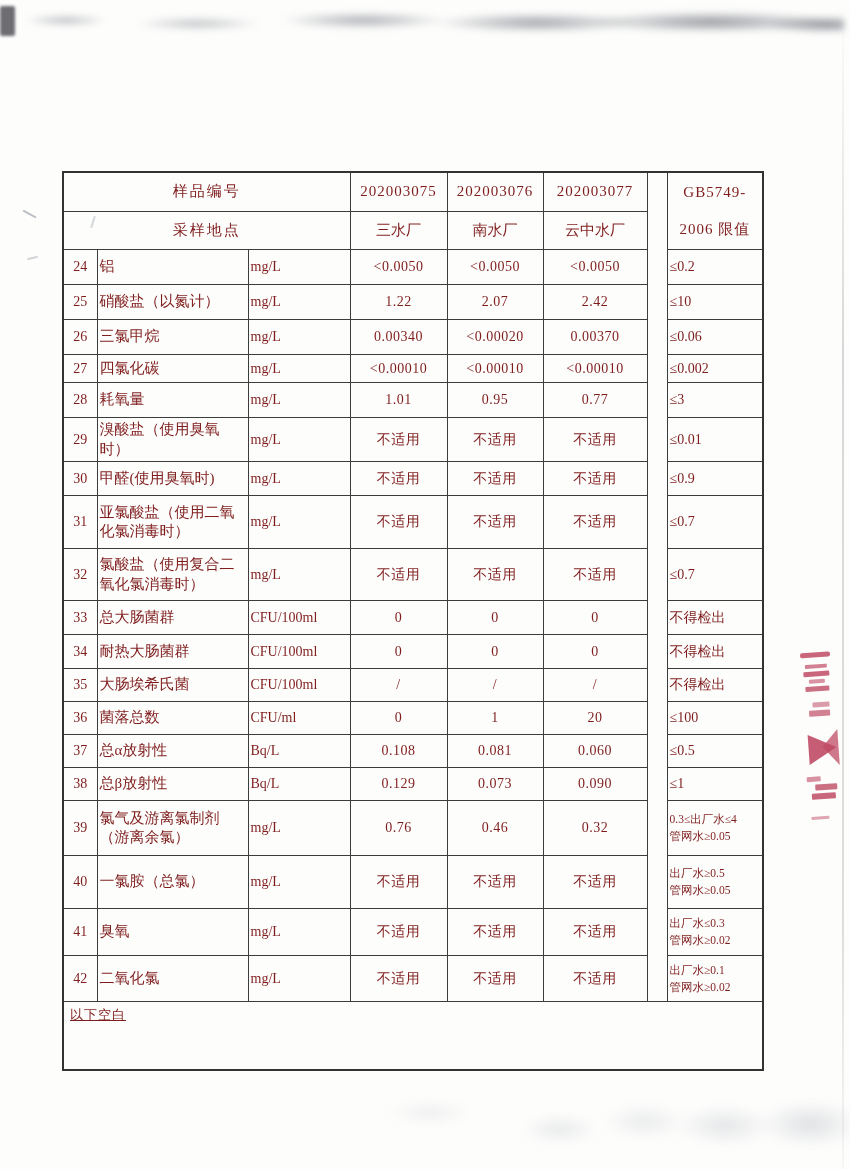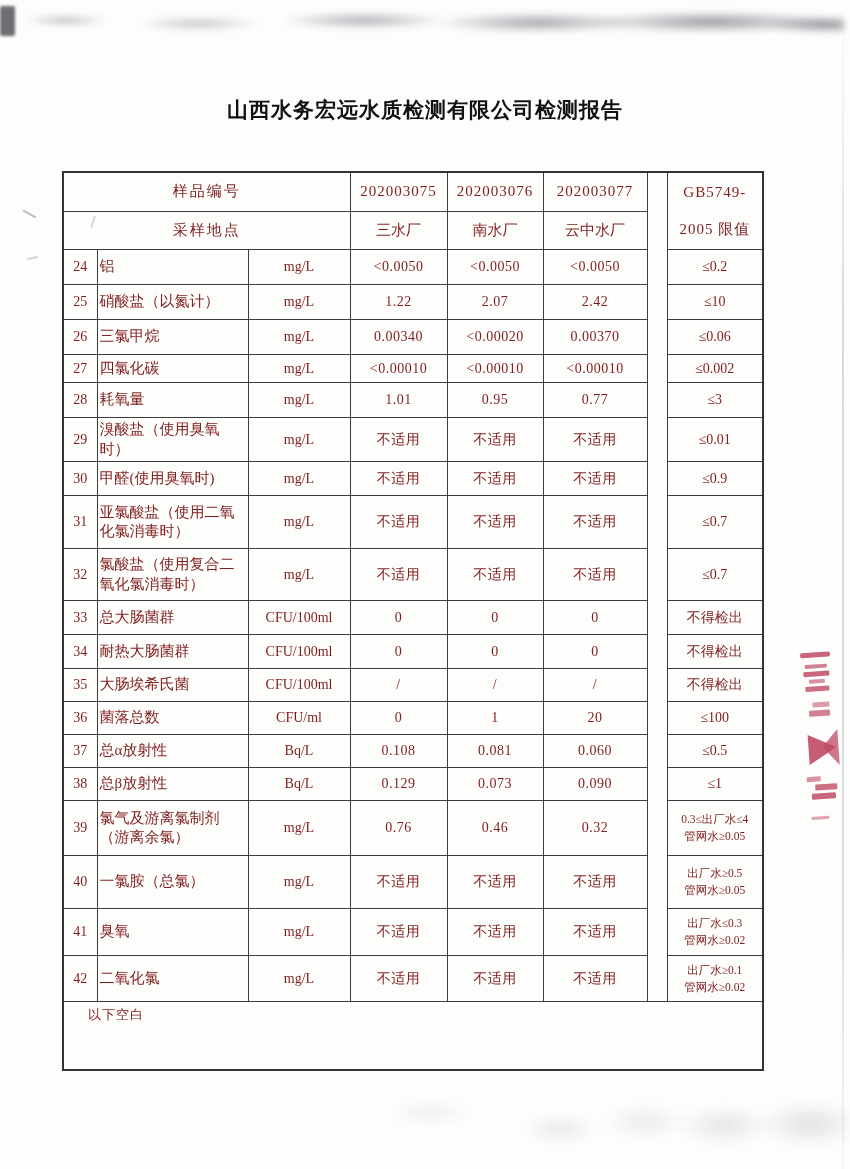--- a/index.html
+++ b/index.html
@@ -75,45 +75,44 @@
   td.c-gap{border-top:none;border-bottom:none;background:#fdfdfc;}
   tr.h1 td, tr.h2 td{text-align:center;}
   tr.h1{height:39px;}
   tr.h2{height:38px;padding-left:36px;}
   td.h-label{letter-spacing:2px;}
   td.sample-id{letter-spacing:1px;font-size:15px;}
   td.c-limit-h{padding:0 2px;}
   td.c-limit-h .lh-wrap{display:flex;flex-direction:column;justify-content:space-around;height:74px;text-align:center;letter-spacing:1px;}
   td.c-no{text-align:center;font-size:14px;}
   td.c-name{text-align:left;padding-left:7px;line-height:1.3;}
-  td.c-unit{text-align:center;font-size:14px;}
+  td.c-unit{font-size:14px;}
   td.c-val{text-align:center;font-size:14px;letter-spacing:.5px;}
-  td.c-limit{text-align:center;font-size:14px;}
+  td.c-limit{font-size:14px;}
   td.c-limit.two-line{font-size:11.5px;line-height:1.45;letter-spacing:0;}
   tr.footer-row{height:68px;}
-  tr.footer-row td{vertical-align:top;text-align:left;padding:4px 24px;font-size:13px;letter-spacing:1px;}
+  tr.footer-row td{vertical-align:top;text-align:left;padding:4px 6px;font-size:13px;letter-spacing:1px;text-decoration:underline;}
 
   
   .stamp{position:absolute;left:796px;top:650px;width:54px;height:180px;opacity:.88;}
 </style>
 </head>
 <body>
 
 <div class="page">
 
   <div class="top-smudge"></div>
   <div class="corner-mark"></div>
   <div class="edge-line"></div>
   <div class="pencil-a"></div>
   <div class="pencil-b"></div>
   <div class="pencil-c"></div>
   <div class="bottom-smudge"></div>
   <div class="mid-smudge"></div>
 
-  <h1 class="title">山西水务宏远水质检测有限公司检测报告</h1>
 
 
   <table class="report">
     <colgroup>
       <col style="width:34px">
         <col style="width:151px">
         <col style="width:102px">
       <col style="width:97px">
         <col style="width:96px">
         <col style="width:104px">
@@ -123,21 +122,21 @@
     <tbody id="table-body">
       <tr class="h1">
         <td colspan="3" class="h-label">样品编号</td>
         <td class="sample-id">202003075</td>
         <td class="sample-id">202003076</td>
         <td class="sample-id">202003077</td>
         <td class="c-gap" rowspan="21"></td>
         <td class="c-limit-h" rowspan="2">
           <div class="lh-wrap">
             <div>GB5749-</div>
-            <div>2005 限值</div>
+            <div>2006 限值</div>
           </div>
         </td>
       </tr>
       <tr class="h2">
         <td colspan="3" class="h-label">采样地点</td>
         <td>三水厂</td>
         <td>南水厂</td>
         <td>云中水厂</td>
       </tr>
       <tr style="height: 35px;">

